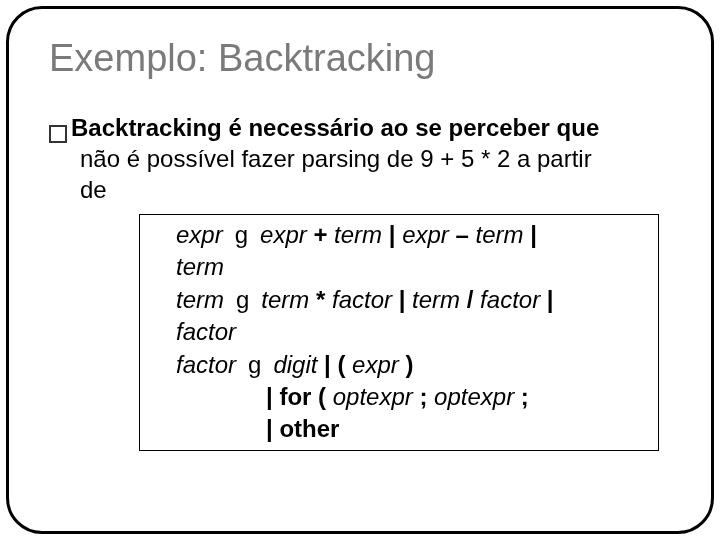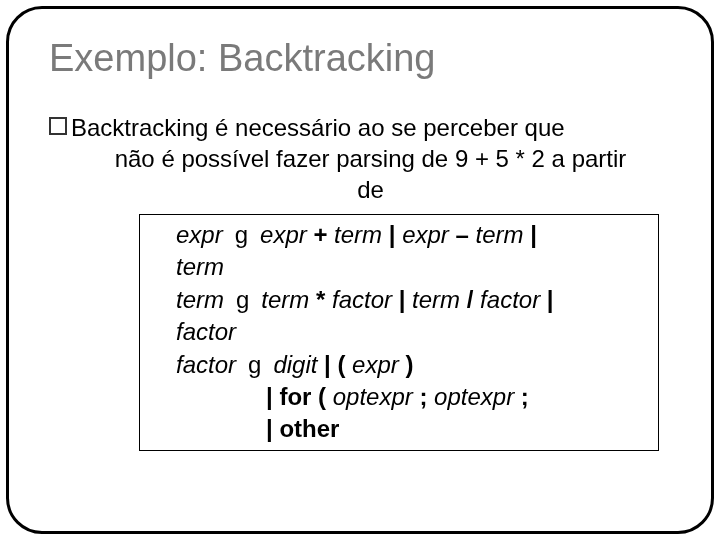--- a/index.html
+++ b/index.html
@@ -29,33 +29,33 @@
     margin-bottom: 32px;
   }
   .body-text {
     font-size: 24px;
     color: #000;
     line-height: 1.3;
     margin-left: 0;
   }
   .bullet-line {
     display: flex;
-    align-items: flex-start;
+    align-items: flex-end;
+    font-weight: bold;
   }
   .bullet-icon {
     width: 18px;
     height: 18px;
     border: 2px solid #333;
     flex-shrink: 0;
     margin-top: 5px;
     margin-right: 4px;
   }
   .intro-rest {
-    margin-left: 21px;
-    text-align: center;
+    margin-left: 31px;
   }
   .grammar-box {
     position: absolute;
     left: 130px;
     top: 205px;
     width: 520px;
     border: 1px solid #000;
     background: #fff;
     padding: 4px 12px 4px 12px;
     font-size: 24px;

